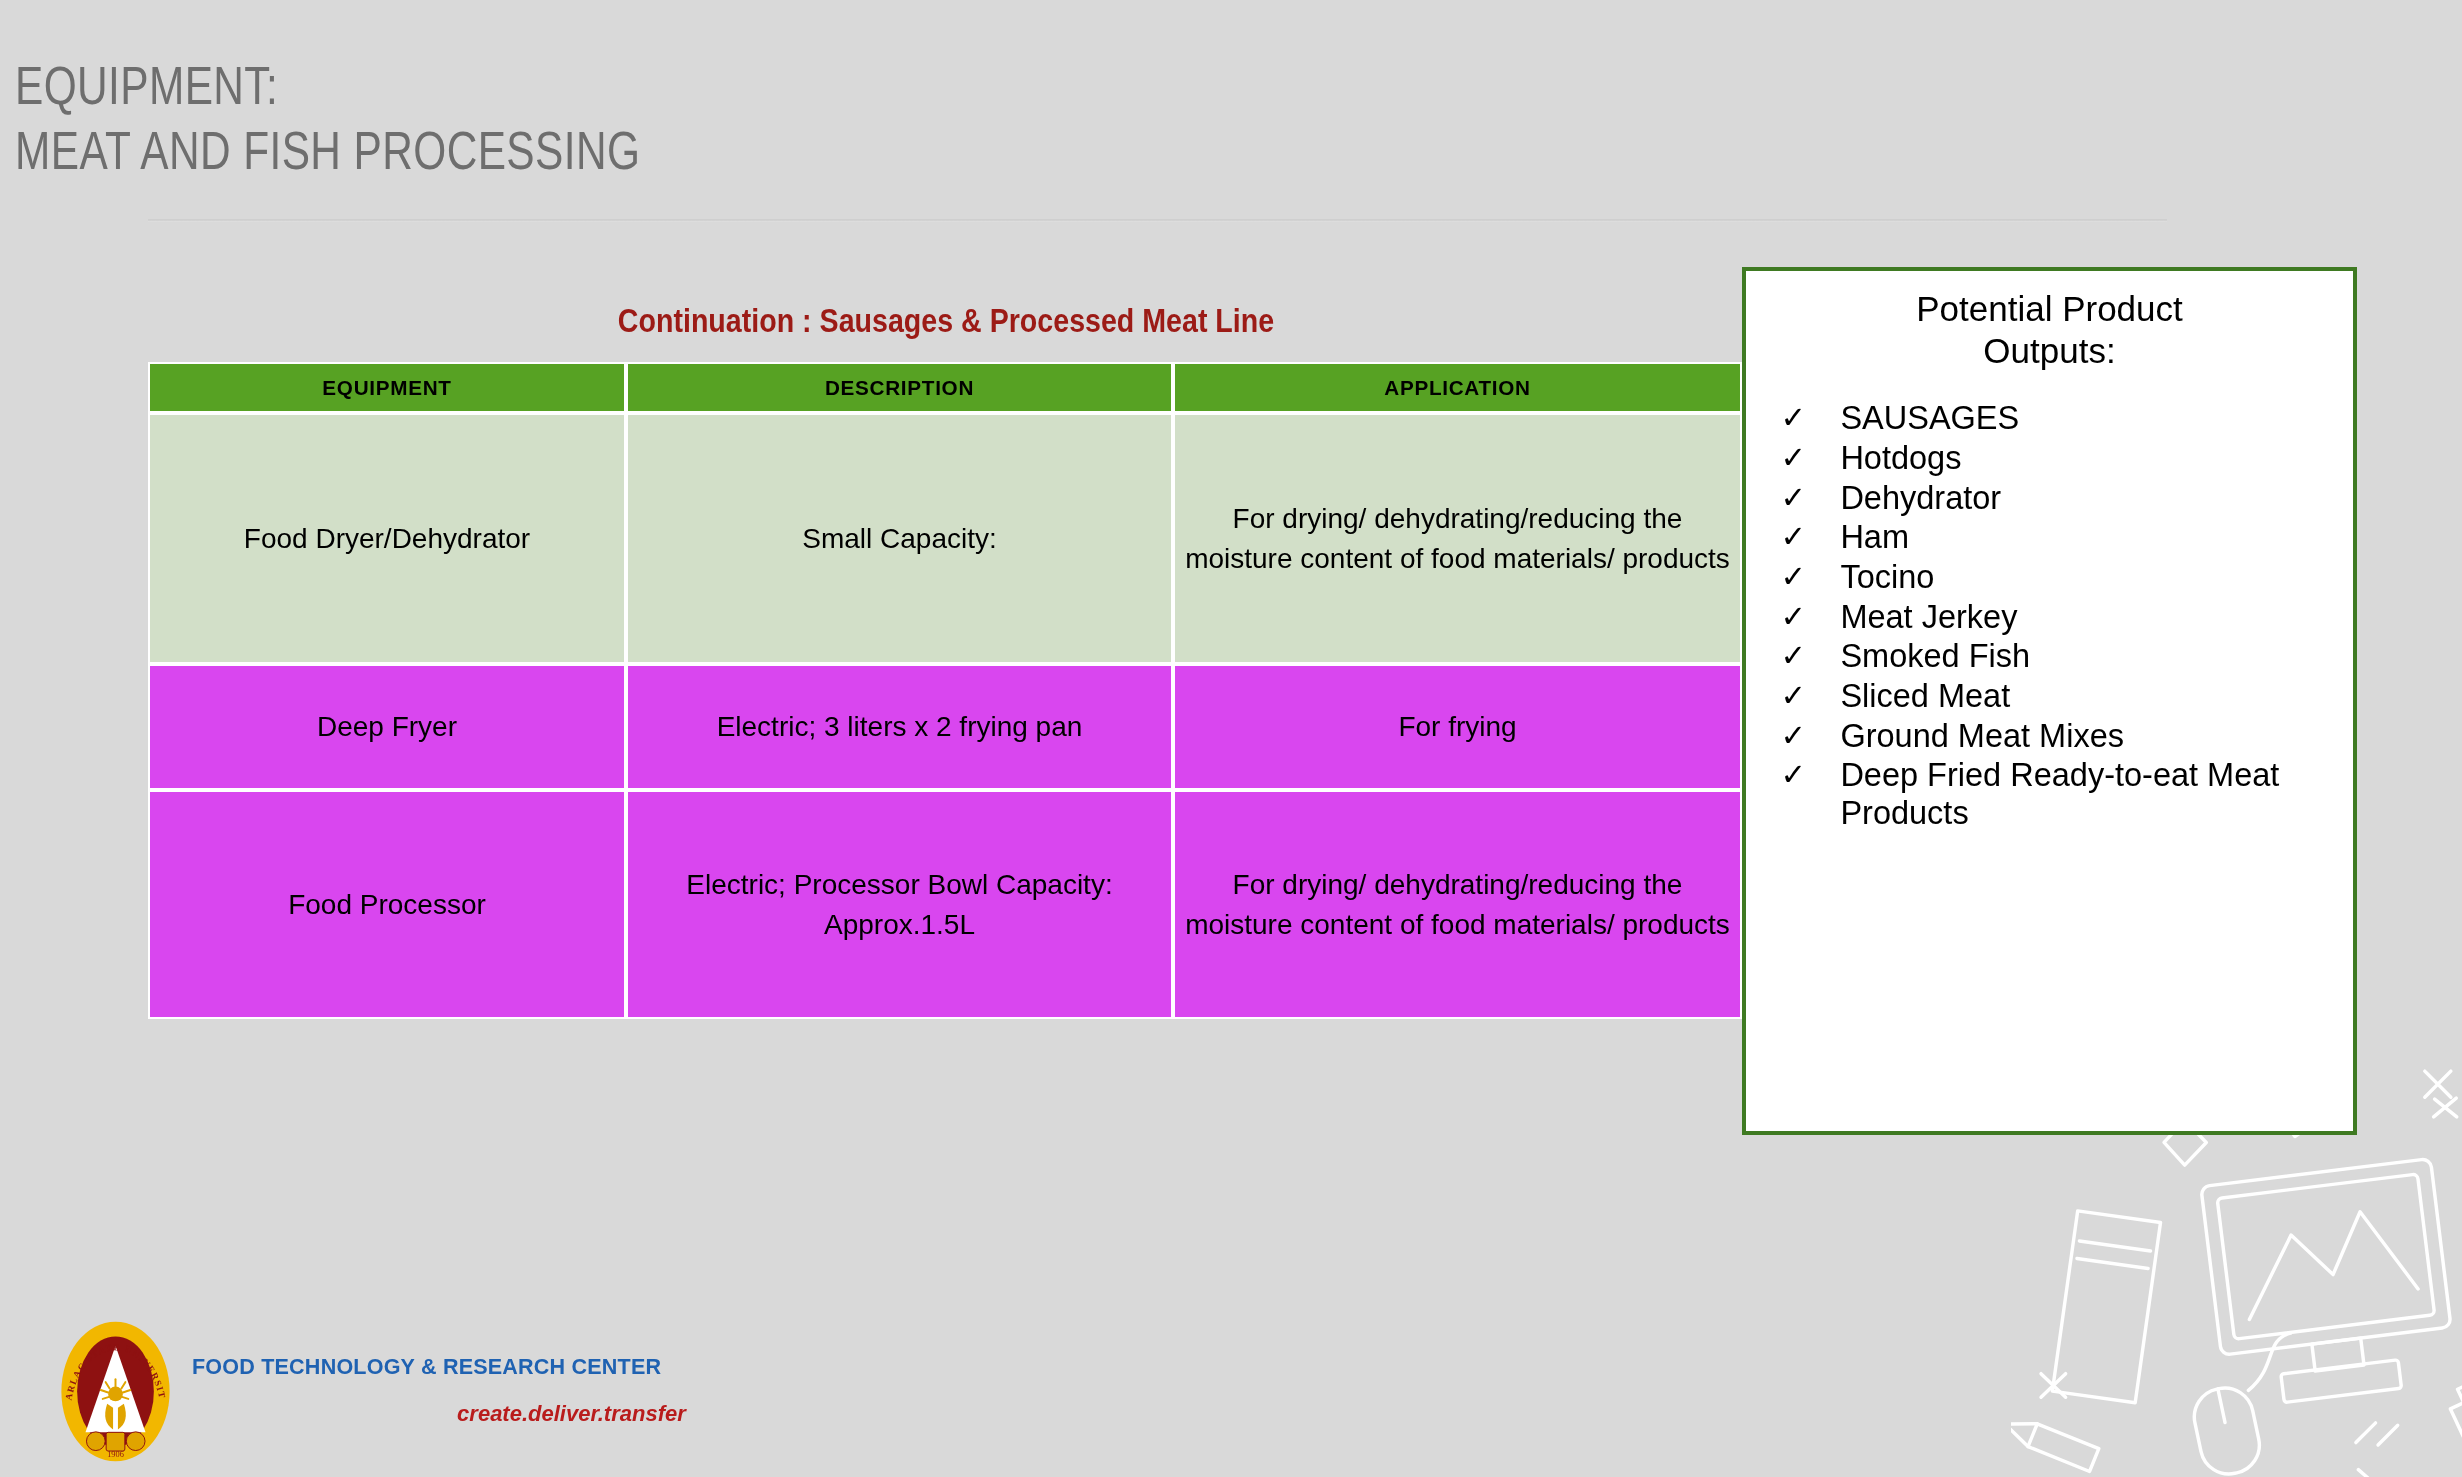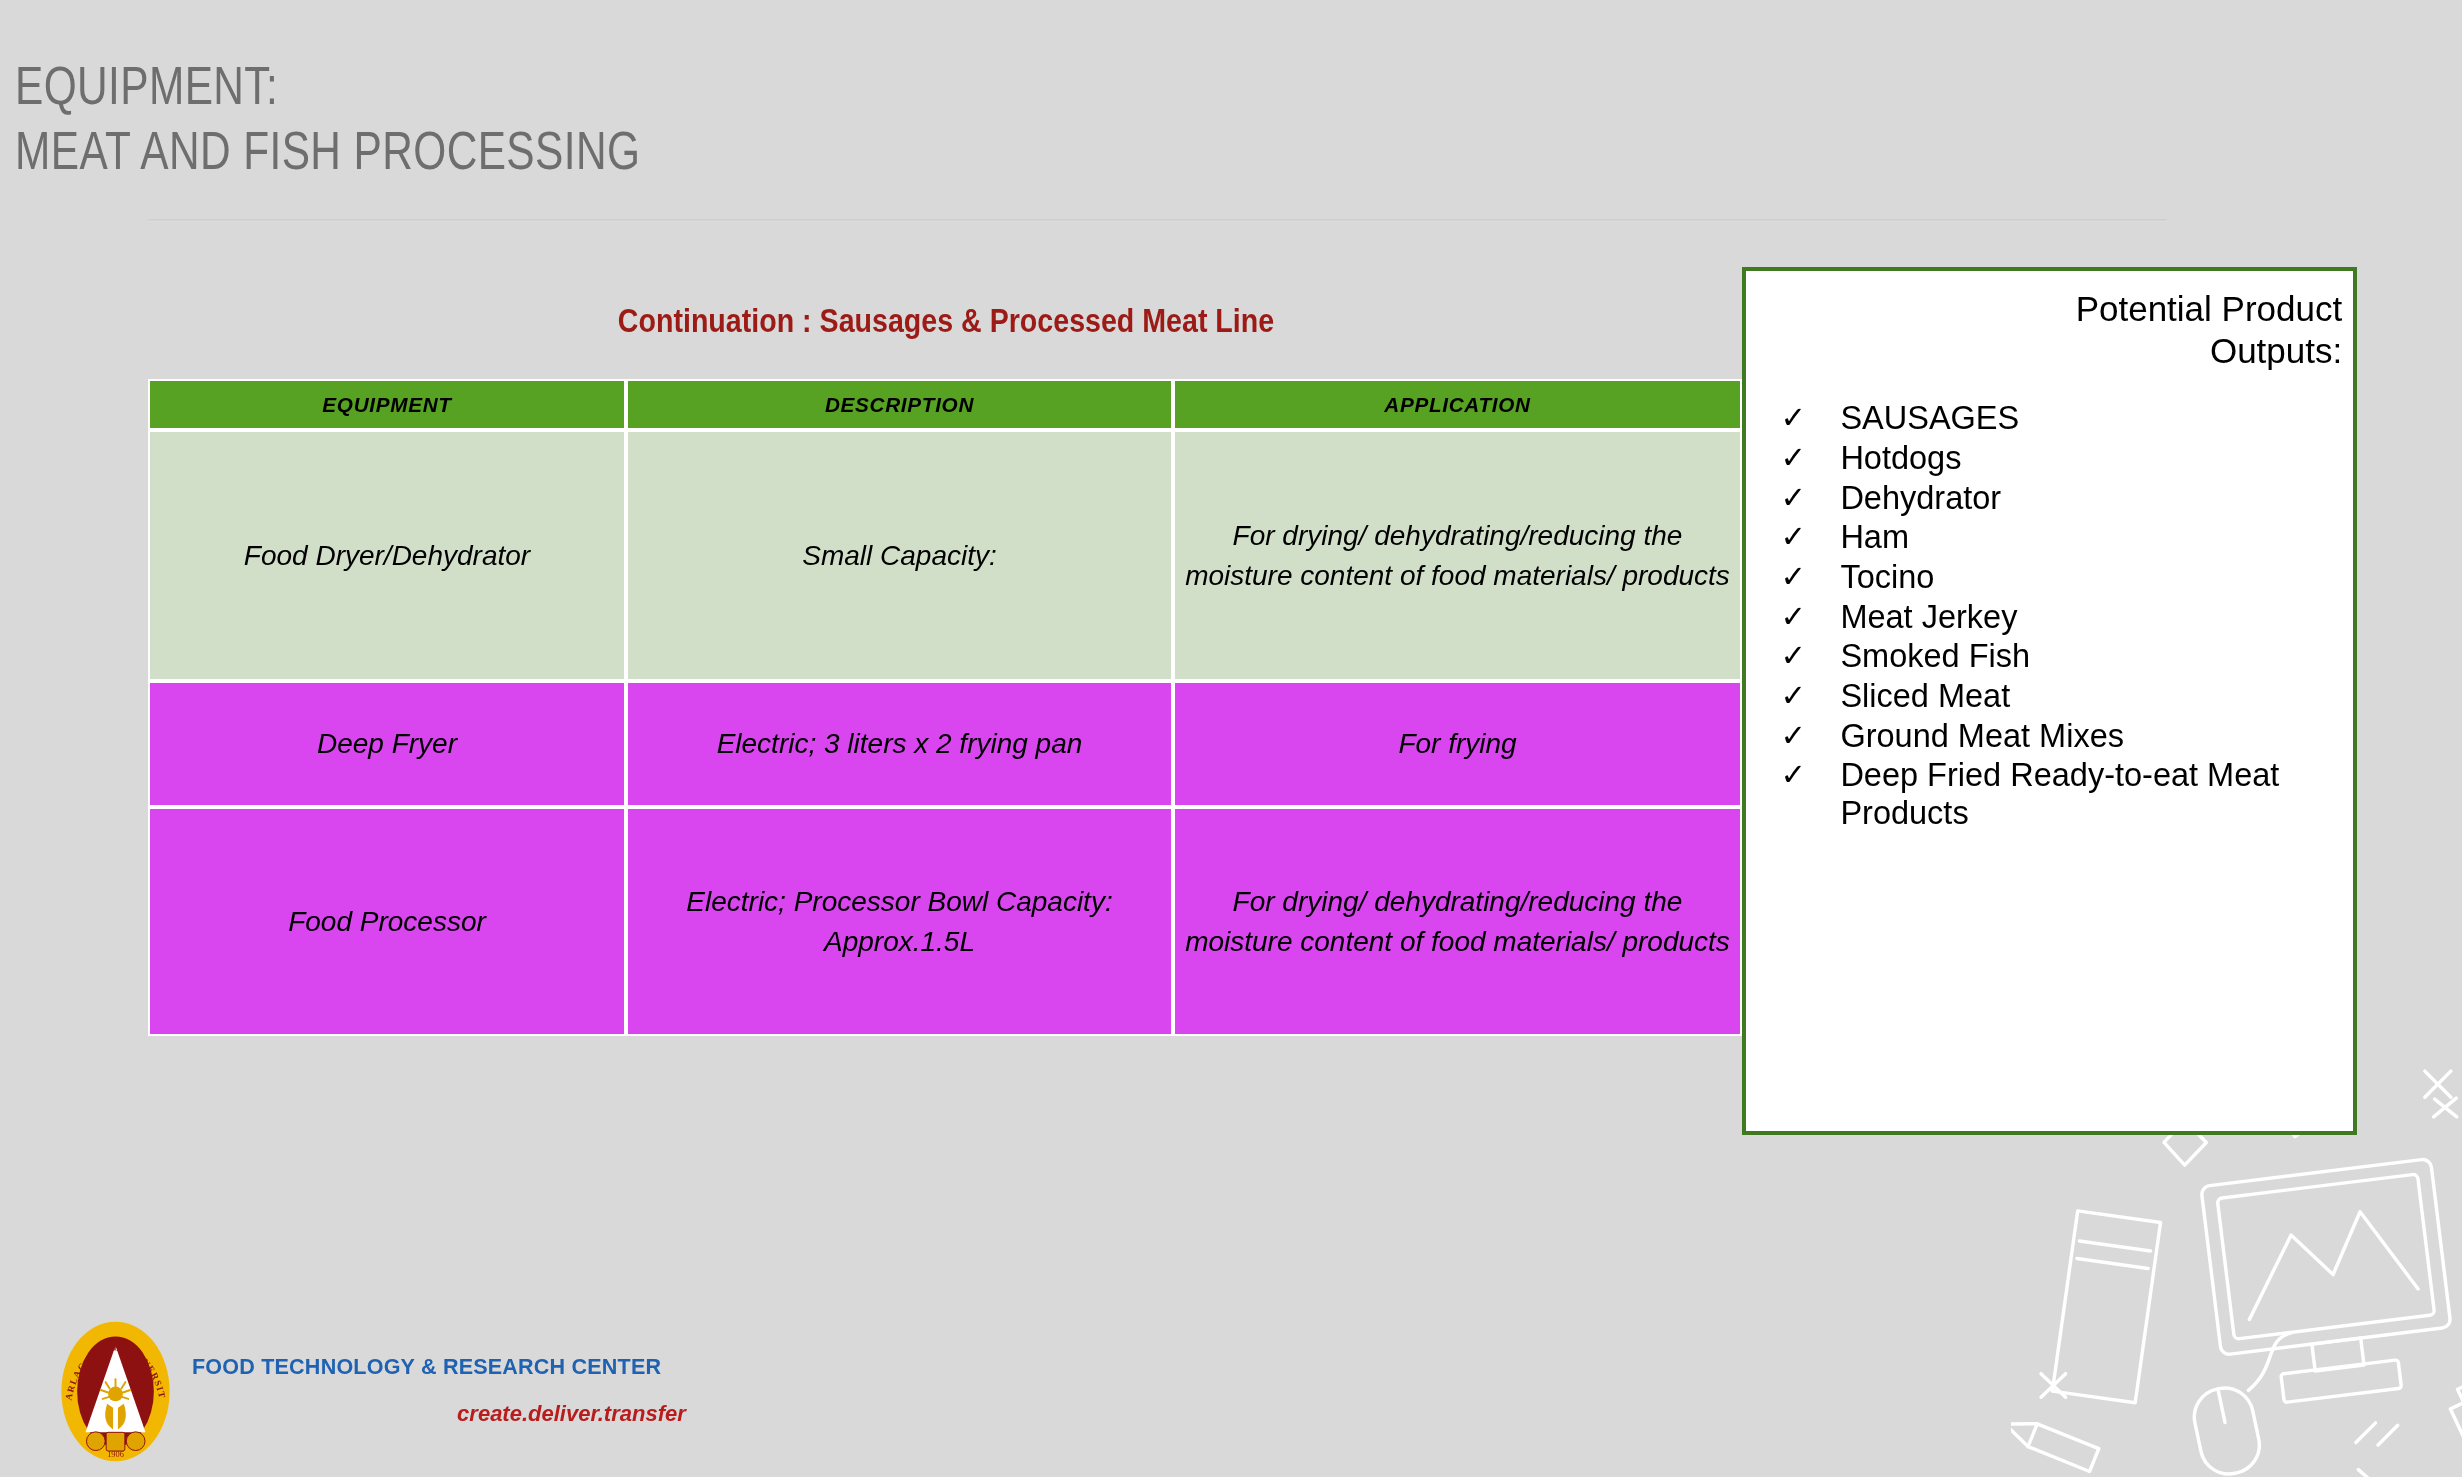--- a/index.html
+++ b/index.html
@@ -50,28 +50,27 @@
     color: #9c1b16;
     font-size: 32.5px;
     font-weight: bold;
     transform: scaleX(0.88);
     transform-origin: center top;
     white-space: nowrap;
   }
 
   #equipment-table {
     position: absolute;
-    left: 148px; top: 379px;
+    left: 148px; top: 362px;
     width: 1594px;
     border-collapse: separate;
     border-spacing: 0;
     table-layout: fixed;
     background: #ffffff;
     z-index: 1;
-    font-style: italic;
   }
   #equipment-table th,
   #equipment-table td {
     border: 2px solid #ffffff;
     text-align: center;
     vertical-align: middle;
     color: #000000;
     padding: 4.9px 6.9px;
   }
   #equipment-table thead th {
@@ -102,21 +101,21 @@
   #outputs-panel {
     position: absolute;
     left: 1742px; top: 267px;
     width: 615px; height: 868px;
     background: #ffffff;
     border: 4.4px solid #3f7a22;
     z-index: 2;
     padding: 16.7px 10.8px 0 10.8px;
   }
   #outputs-heading {
-    text-align: right;
+    text-align: center;
     font-size: 35px;
     line-height: 1.2;
     color: #000000;
     margin-bottom: 28.6px;
     white-space: pre-line;
   }
   #outputs-list { list-style: none; padding-left: 23.6px; }
   #outputs-list li {
     display: flex;
     align-items: flex-start;

